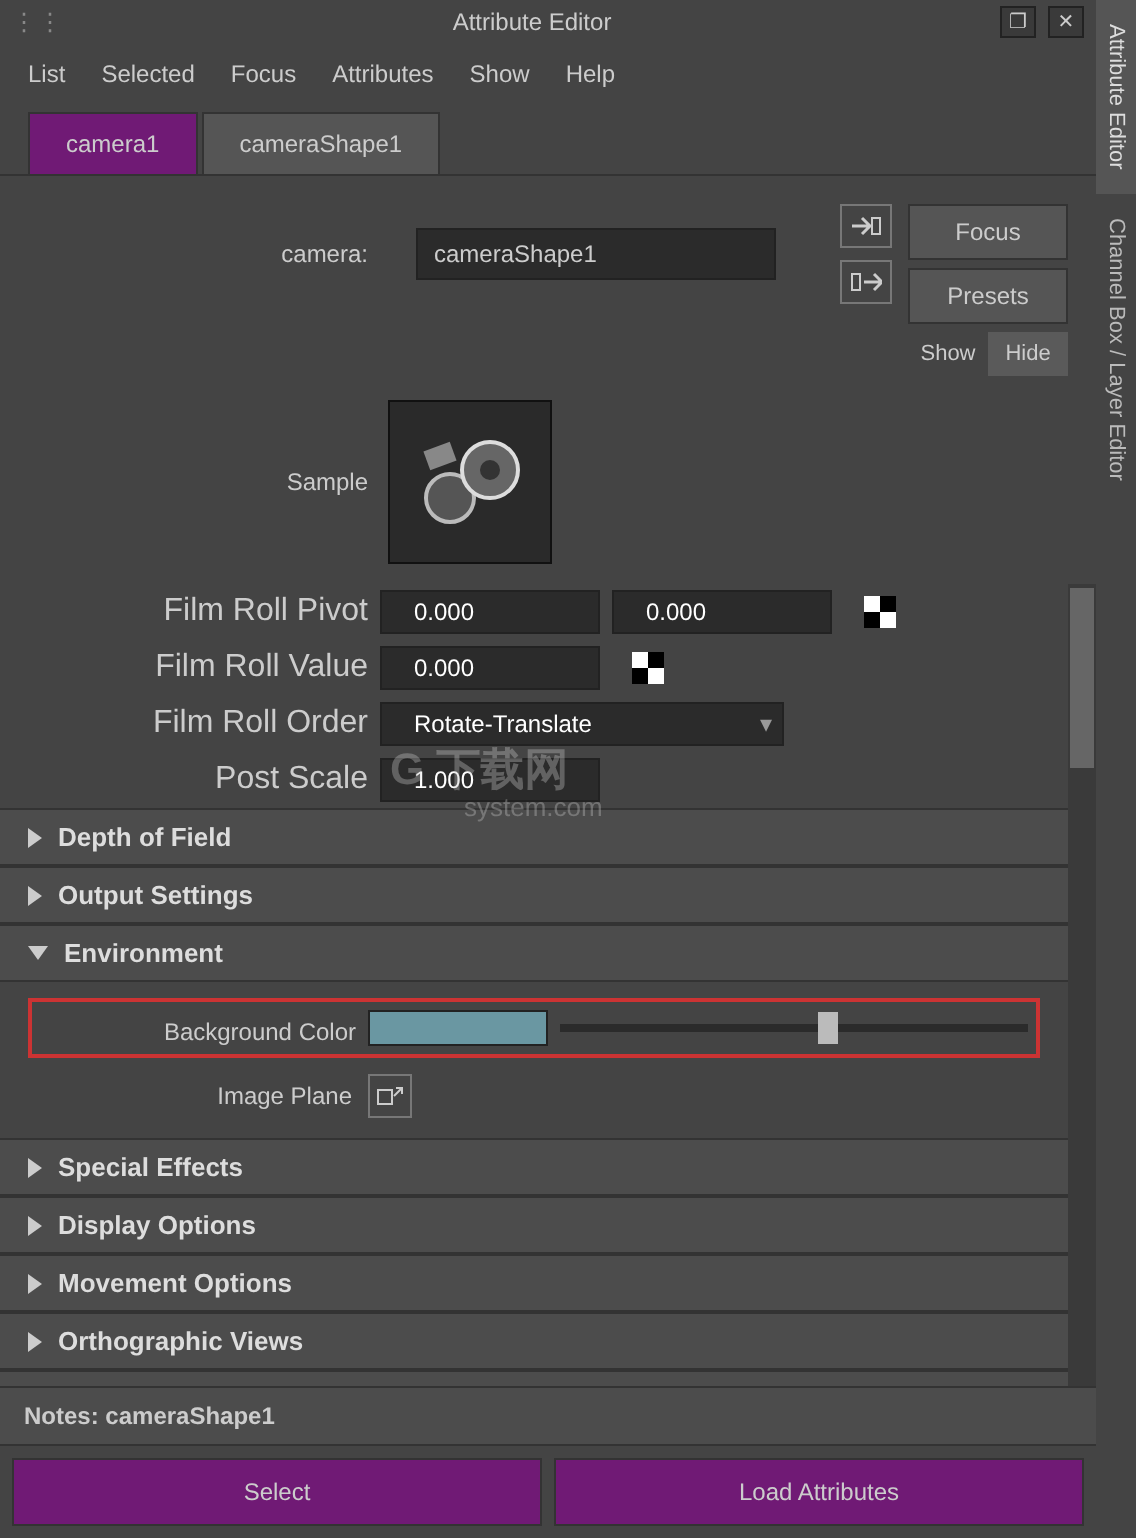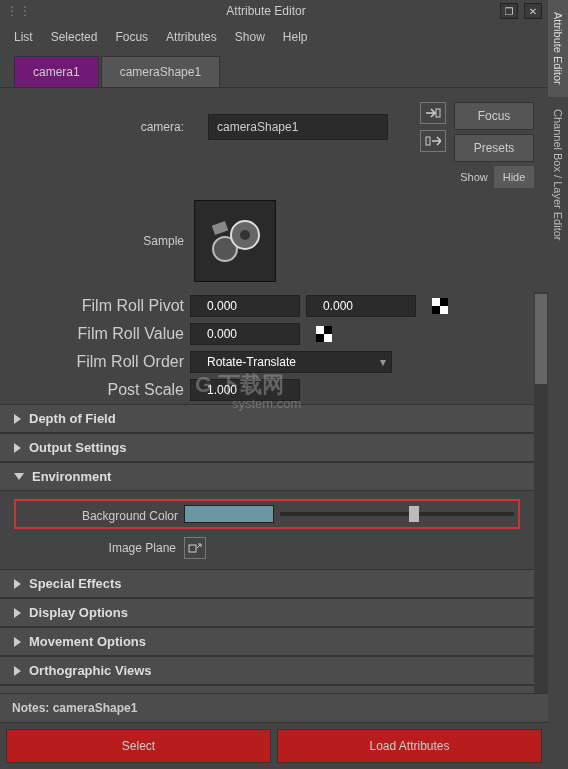--- a/index.html
+++ b/index.html
@@ -62,21 +62,21 @@
   .slider-track { height: 4px; background: #2b2b2b; width: 100%; }
   .slider-thumb { position: absolute; width: 10px; height: 16px; background: #bbb; top: 1px; left: 55%; cursor: pointer; }
   
   .imgplane-row { display: flex; align-items: center; gap: 8px; padding: 8px 0 2px 0; }
   .imgplane-label { width: 162px; text-align: right; }
   .create-btn { flex: 1; background: #555; border: 1px solid #333; padding: 6px 0; text-align: center; cursor: pointer; }
   .popup-icon { width: 22px; height: 22px; border: 1px solid #777; display: flex; align-items: center; justify-content: center; cursor: pointer; }
   
   .notes-bar { padding: 7px 12px; background: #4c4c4c; border-top: 1px solid #333; border-bottom: 1px solid #333; font-weight: bold; font-size: 12px; }
   .bottom-btns { display: flex; gap: 6px; padding: 6px; }
-  .bottom-btn { flex: 1; background: #b91c1c; border: 1px solid #333; padding: 9px 0; text-align: center; cursor: pointer; font-size: 12px; }
+  .bottom-btn { flex: 1; background: #701a75; border: 1px solid #333; padding: 9px 0; text-align: center; cursor: pointer; font-size: 12px; }
   
   .vscroll { width: 14px; background: #3a3a3a; position: relative; }
   .vscroll-thumb { position: absolute; left: 1px; right: 1px; background: #666; }
   
   .content-with-scroll { display: flex; flex: 1; overflow: hidden; }
   .content-col { flex: 1; display: flex; flex-direction: column; overflow: hidden; }
   
   .watermark { position: absolute; top: 370px; left: 195px; font-size: 22px; color: rgba(200,200,200,0.35); font-weight: bold; pointer-events: none; white-space: nowrap; }
   .watermark small { font-size: 13px; font-weight: normal; display: block; margin-left: 37px; margin-top: -4px;}
 </style>

